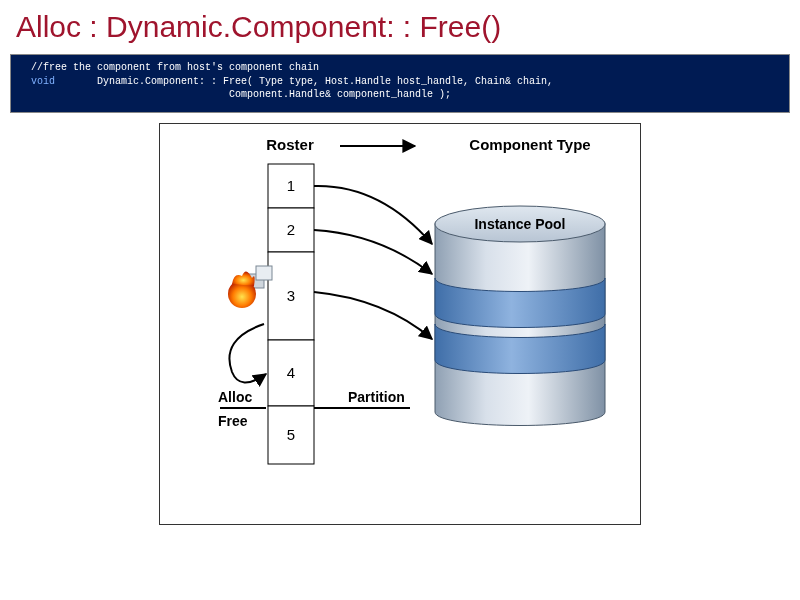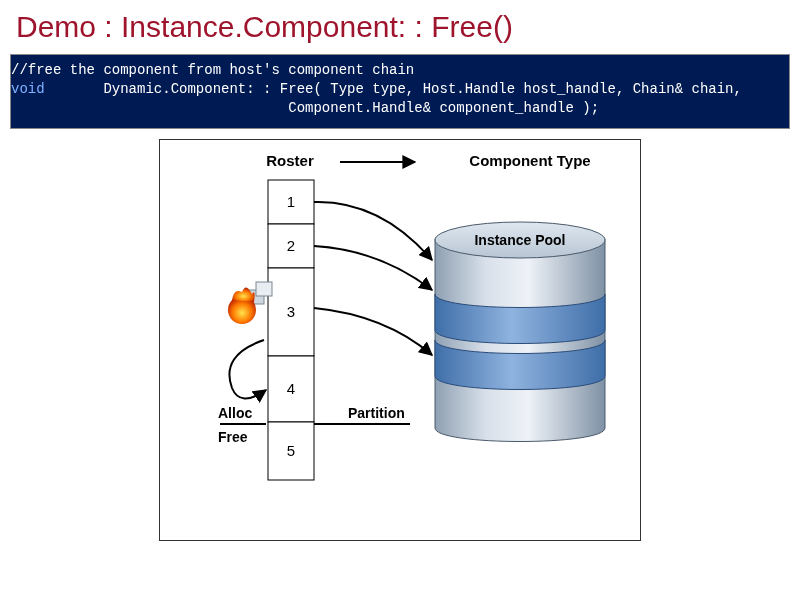--- a/index.html
+++ b/index.html
@@ -1,25 +1,25 @@
 <!DOCTYPE html>
 <html><head>
 <meta charset="utf-8">
 <style>
   html,body{margin:0;padding:0;width:800px;height:600px;background:#fff;font-family:"Comic Sans MS","Segoe UI",sans-serif;overflow:hidden;}
   .title{color:#9f142d;font-size:30px;font-weight:400;padding:10px 16px 6px 16px;border-bottom:0;}
   .codebox{margin:4px 10px 10px 10px;background:#001b53;border:1px solid #888;color:#fff;
-    font-family:"Courier New",monospace;font-size:14px;line-height:1.35;padding:6px 8px 10px 0;white-space:pre;}
+    font-family:"Courier New",monospace;font-size:10px;line-height:1.35;padding:6px 8px 10px 20px;white-space:pre;}
   .kw{color:#7fb1ff;}
   .diagram{display:block;margin:8px auto 0 auto;border:1px solid #333;background:#fff;}
 </style>
 </head>
 <body>
 
-<div class="title">Demo : Instance.Component: : Free()</div>
+<div class="title">Alloc : Dynamic.Component: : Free()</div>
 
 <div class="codebox"><span>//free the component from host's component chain</span>
 <span class="kw">void</span><span>       Dynamic.Component: : Free( Type type, Host.Handle host_handle, Chain&amp; chain,</span>
 <span>                                 Component.Handle&amp; component_handle );</span></div>
 
 <svg class="diagram" width="480" height="400" viewBox="0 0 480 400">
   <defs>
     <linearGradient id="cylTop" x1="0" y1="0" x2="0" y2="1">
       <stop offset="0" stop-color="#dfe7ef"></stop>
         <stop offset="1" stop-color="#b8c5d4"></stop>

